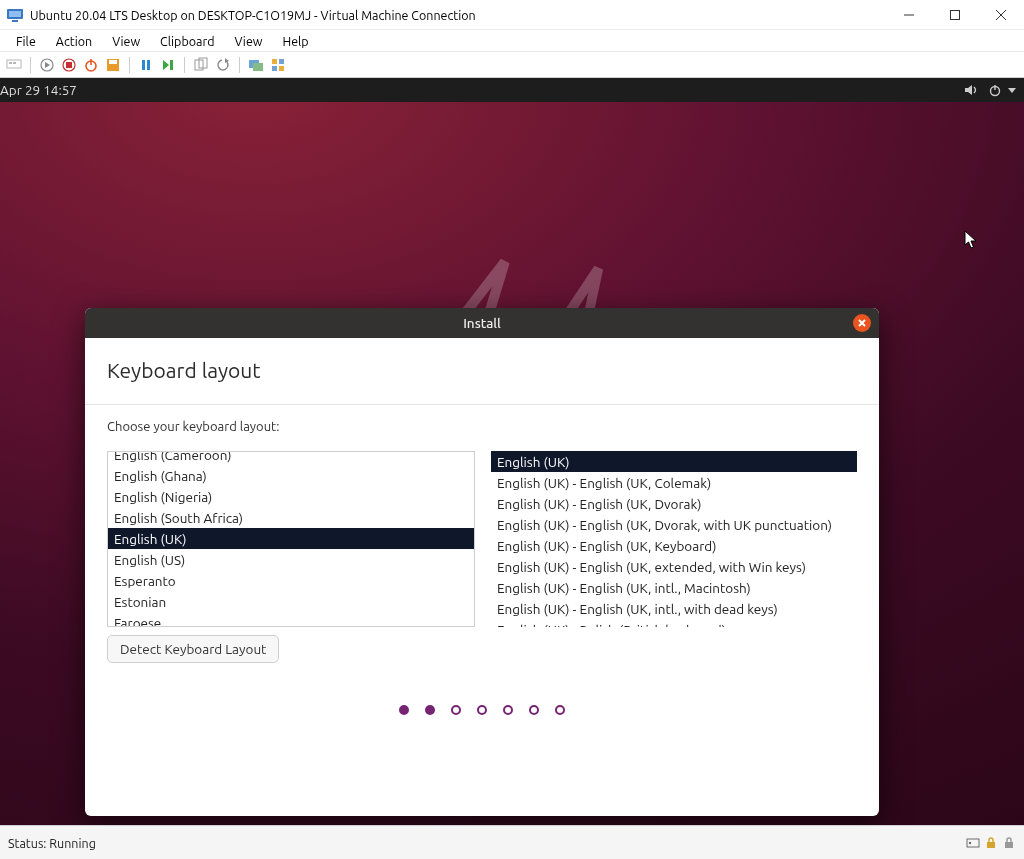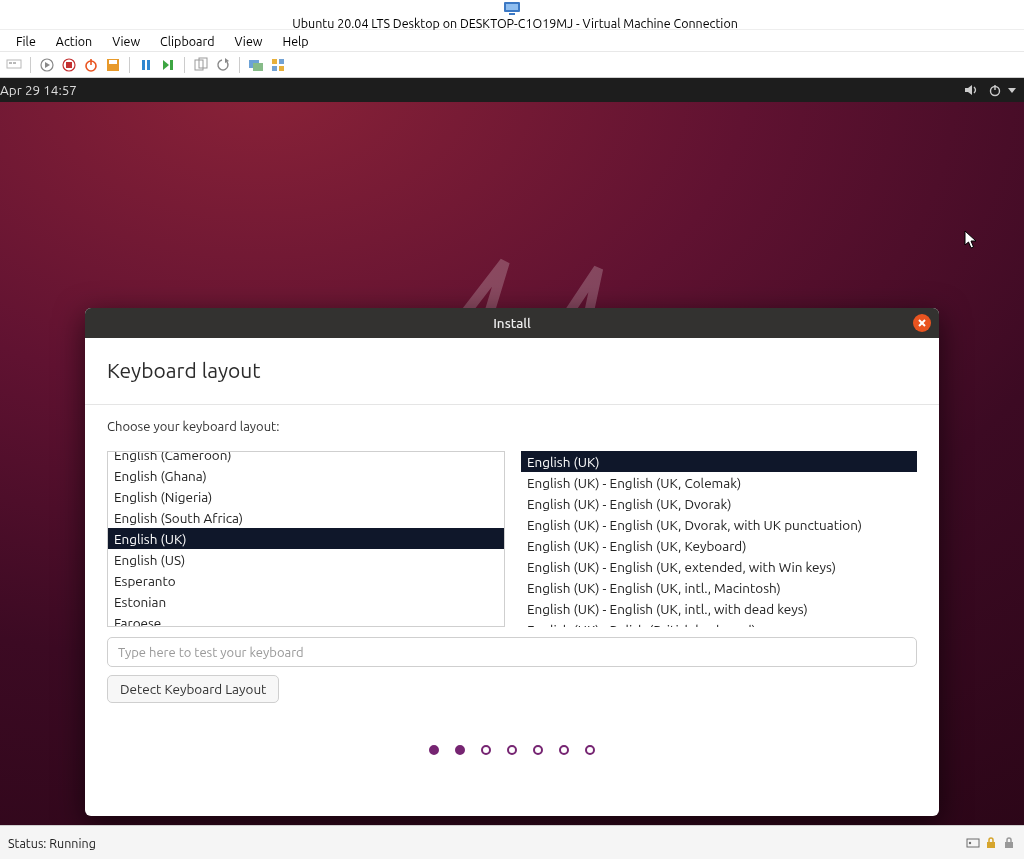--- a/index.html
+++ b/index.html
@@ -1,20 +1,20 @@
 <!DOCTYPE html>
 <html><head>
 <meta charset="utf-8">
 <style>
   * { box-sizing: border-box; margin: 0; padding: 0; font-family: Ubuntu, "Segoe UI", Arial, sans-serif; }
   html, body { width: 1024px; height: 859px; overflow: hidden; }
   body { background: #fff; display: flex; flex-direction: column; }
 
   
-  .win-titlebar { height: 30px; background: #fff; border-bottom: 1px solid #eee; display: flex; align-items: center; padding-left: 6px; font-size: 12.5px; color: #000; flex-direction: column; }
+  .win-titlebar { height: 30px; background: #fff; border-bottom: 1px solid #eee; display: flex; align-items: center; padding-left: 6px; font-size: 12.5px; color: #000; }
   .win-titlebar .win-icon { width: 18px; height: 16px; margin-right: 6px; display: inline-block; }
   .win-titlebar .win-icon svg { width: 18px; height: 16px; }
   .win-titlebar .title-text { flex: 0 0 auto; }
   .win-titlebar .spacer { flex: 1; }
   .win-btn { width: 46px; height: 30px; display: flex; align-items: center; justify-content: center; color: #000; }
   .win-btn svg { width: 12px; height: 12px; stroke: #333; stroke-width: 1; fill: none; }
 
   
   .win-menubar { height: 22px; background: #fff; display: flex; align-items: center; padding: 0 6px; font-size: 12.5px; color: #000; border-bottom: 1px solid #e8e8e8; gap: 0; }
   .win-menubar .menu-item { padding: 2px 10px; }
@@ -34,21 +34,21 @@
   .gnome-topbar { position: absolute; left: 0; right: 0; top: 0; height: 24px; background: #1d1d1d; color: #ddd; display: flex; align-items: center; justify-content: flex-start; font-size: 13.5px; }
   .gnome-sys { position: absolute; right: 8px; top: 0; height: 24px; display: flex; align-items: center; gap: 10px; color: #ccc; }
   .gnome-sys .g-icon { width: 14px; height: 14px; display: flex; align-items: center; justify-content: center; }
   .gnome-sys .g-chev { width: 0; height: 0; border-left: 4px solid transparent; border-right: 4px solid transparent; border-top: 5px solid #ccc; margin-left: -4px;}
 
   
   .cursor { position: absolute; top: 152px; left: 964px; width: 14px; height: 20px; }
   .cursor svg { width: 14px; height: 20px; }
 
   
-  .installer { position: absolute; left: 85px; top: 230px; width: 854px; height: 508px; background: #fff; border-radius: 6px; box-shadow: 0 8px 30px rgba(0,0,0,0.6); display: flex; flex-direction: column; overflow: hidden; }
+  .installer { position: absolute; left: 85px; top: 230px; width: 794px; height: 508px; background: #fff; border-radius: 6px; box-shadow: 0 8px 30px rgba(0,0,0,0.6); display: flex; flex-direction: column; overflow: hidden; }
   .installer-titlebar { height: 30px; background: #333230; color: #eee; display: flex; align-items: center; justify-content: center; position: relative; font-size: 13.5px; font-weight: 500; }
   .installer-close { position: absolute; right: 8px; top: 6px; width: 18px; height: 18px; border-radius: 50%; background: #e95420; display: flex; align-items: center; justify-content: center; }
   .installer-close svg { width: 8px; height: 8px; stroke: #fff; stroke-width: 2; }
   .installer-body { flex: 1; display: flex; flex-direction: column; padding: 20px 22px 14px 22px; }
   .installer-heading { font-size: 21px; font-weight: 400; color: #2b2b2b; margin-bottom: 20px; height: 26px; }
   .installer-header-sep { height:1px; background:#e5e5e5; margin: 0 -22px 14px -22px;}
 
   .subtitle { font-size: 13px; color: #333; margin-bottom: 18px; }
 
   .lists-row { display: flex; gap: 16px; }
@@ -264,21 +264,20 @@
               <div class="listitem">English (UK) - English (UK, Dvorak)</div>
               <div class="listitem">English (UK) - English (UK, Dvorak, with UK punctuation)</div>
               <div class="listitem">English (UK) - English (UK, Keyboard)</div>
               <div class="listitem">English (UK) - English (UK, extended, with Win keys)</div>
               <div class="listitem">English (UK) - English (UK, intl., Macintosh)</div>
               <div class="listitem">English (UK) - English (UK, intl., with dead keys)</div>
               <div class="listitem">English (UK) - Polish (British keyboard)</div>
             </div>
         </div>
       </div>
-      <input class="test-input" placeholder="Type here to test your keyboard" style="">
       <button class="detect-btn">Detect Keyboard Layout</button>
       <div class="dots-row" id="dots">
           <span class="dot filled"></span>
           <span class="dot filled"></span>
           <span class="dot"></span>
           <span class="dot"></span>
           <span class="dot"></span>
           <span class="dot"></span>
           <span class="dot"></span>
         </div>

